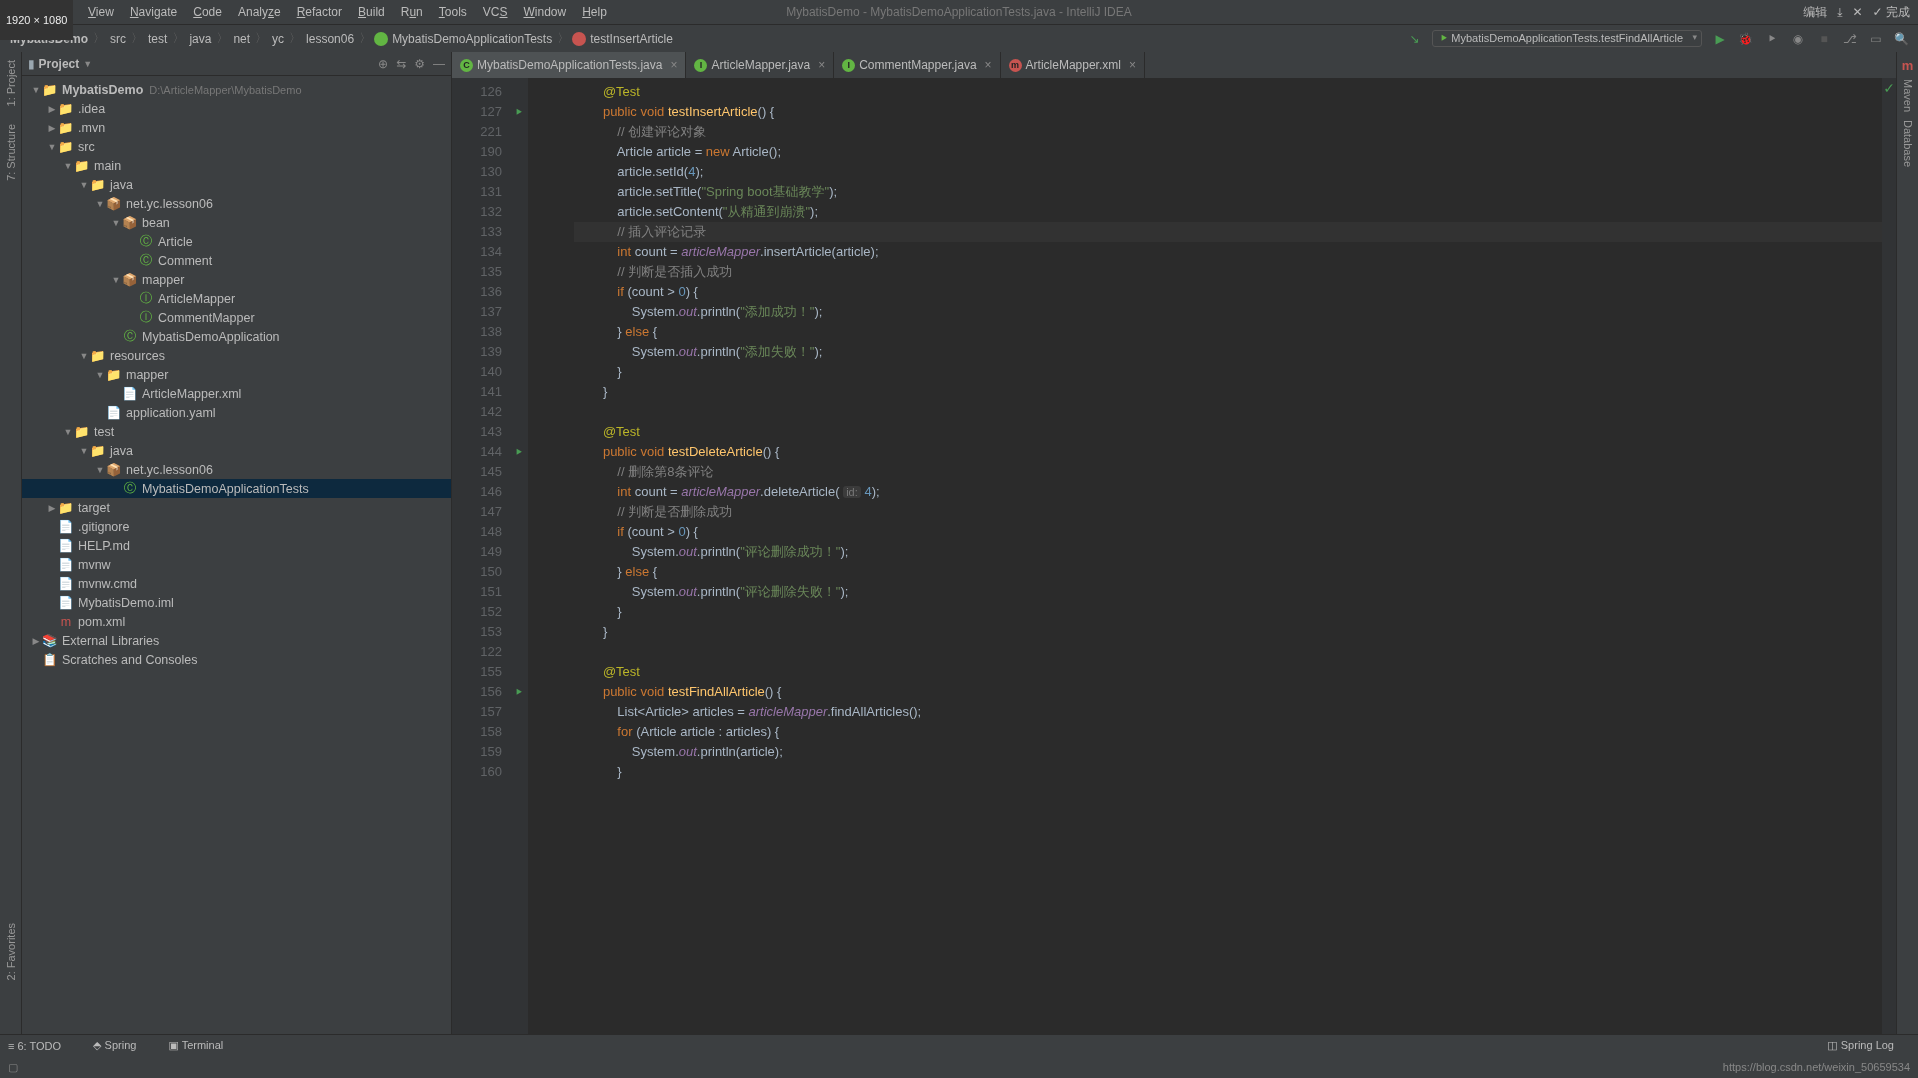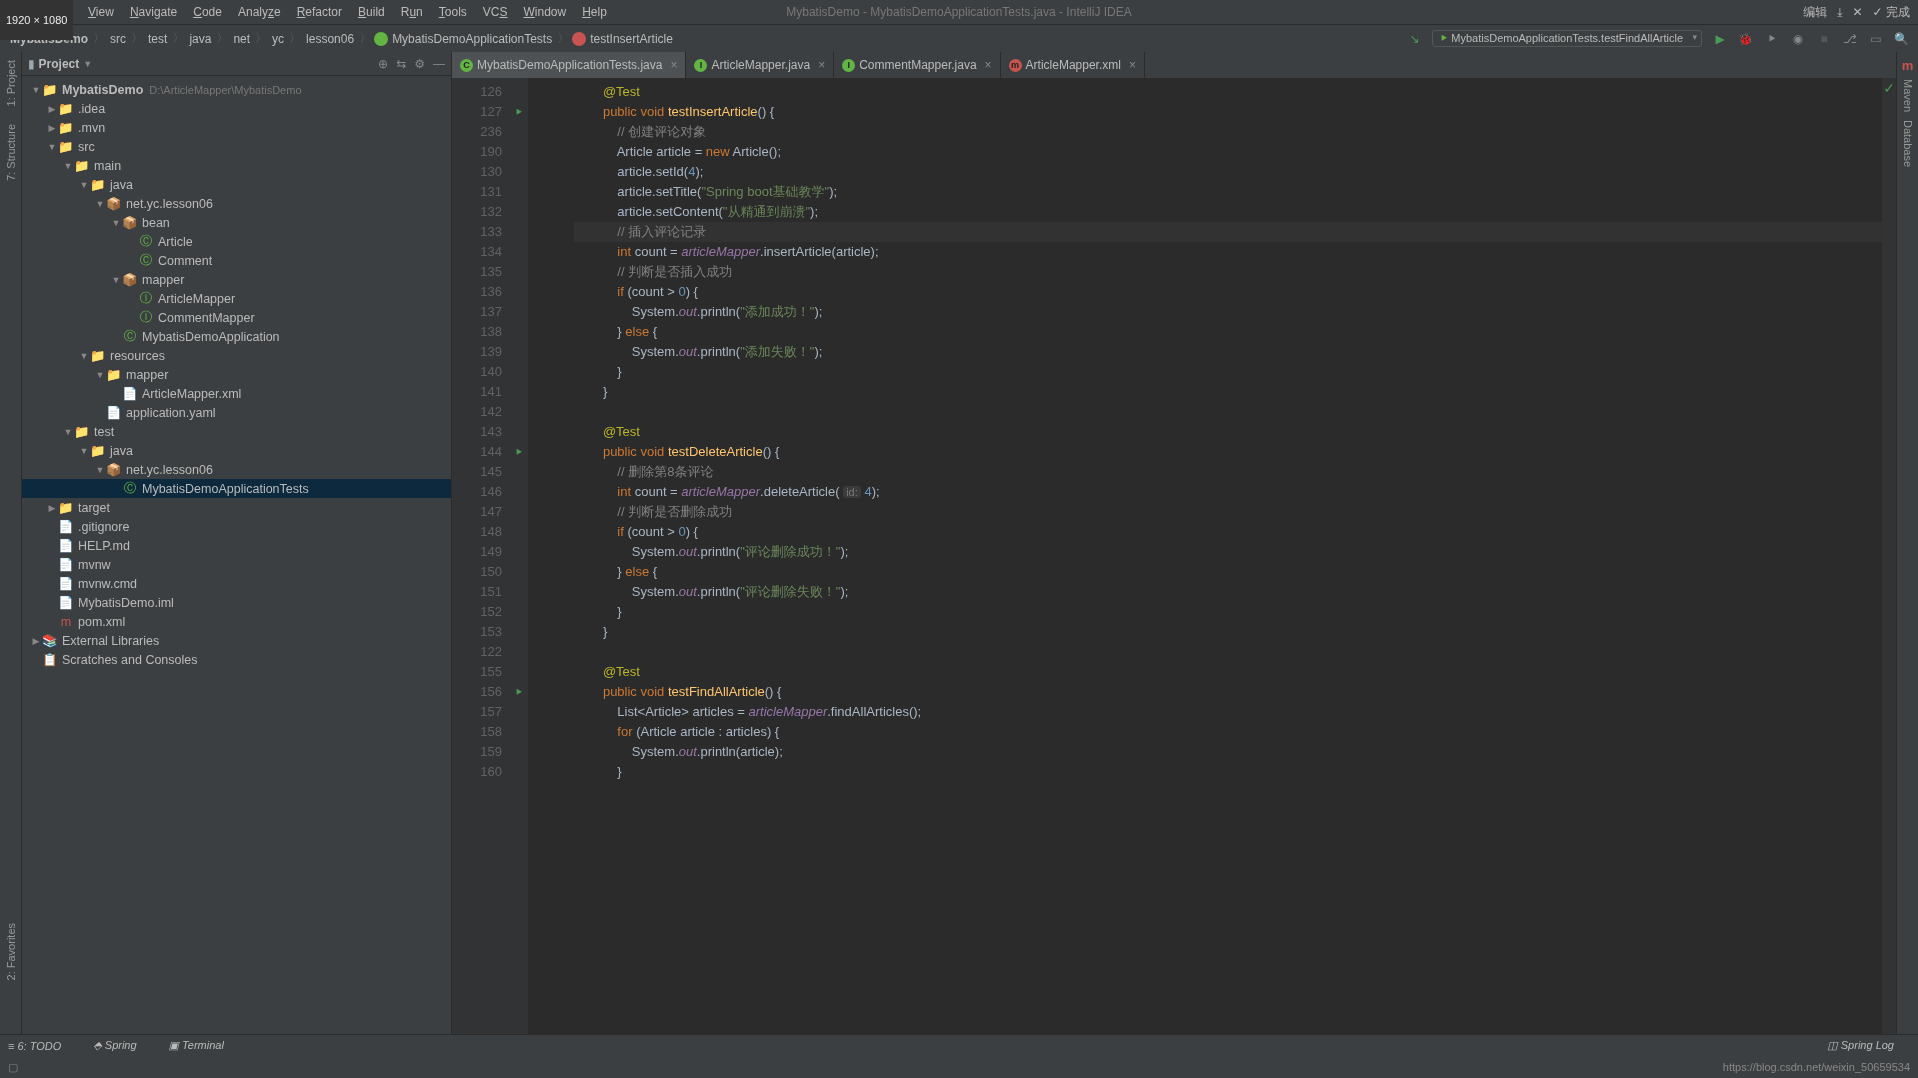--- a/index.html
+++ b/index.html
@@ -59,21 +59,21 @@
 .com { color:#808080; }
 .num { color:#6897bb; }
 .fld { color:#9876aa; font-style:italic; }
 .fn { color:#ffc66d; }
 .typ { color:#a9b7c6; }
 .dflt { color:#a9b7c6; }
 .hint { color:#787878; background:#3b3b3b; border-radius:3px; padding:0 3px; font-size:11px; }
 .err-stripe { width:14px; background:#313335; }
 .check { color:#499c54; font-size:14px; text-align:center; padding-top:2px; }
 .bottombar1 { height:22px; background:#3c3f41; display:flex; align-items:center; padding:0 8px; font-size:11px; border-top:1px solid #2b2b2b; }
-.bottombar1 span { margin-right:16px; color:#bbb; cursor:pointer;font-style:italic; }
+.bottombar1 span { margin-right:16px; color:#bbb; cursor:pointer; }
 .bottombar1 .right { margin-left:auto; margin-right:0; }
 .bottombar2 { height:22px; background:#3c3f41; display:flex; align-items:center; padding:0 8px; font-size:11px; color:#888; }
 .bottombar2 .right { margin-left:auto; display:flex; gap:14px; }
 .u { text-decoration:underline; }
 </style>
 </head>
 <body>
 
 <div class="dim-badge">1920 × 1080</div>
 
@@ -335,21 +335,21 @@
         <div class="tab">
           <span class="ico-c" style="background:#c75450">m</span>
           <span>ArticleMapper.xml</span>
           <span class="close">×</span>
         </div>
       </div>
     <div class="editor">
       <div class="gutter" id="gutter">
           <div class="ln">126</div>
           <div class="ln">127</div>
-          <div class="ln">236</div>
+          <div class="ln">221</div>
           <div class="ln">190</div>
           <div class="ln">130</div>
           <div class="ln">131</div>
           <div class="ln">132</div>
           <div class="ln">133</div>
           <div class="ln">134</div>
           <div class="ln">135</div>
           <div class="ln">136</div>
           <div class="ln">137</div>
           <div class="ln">138</div>

